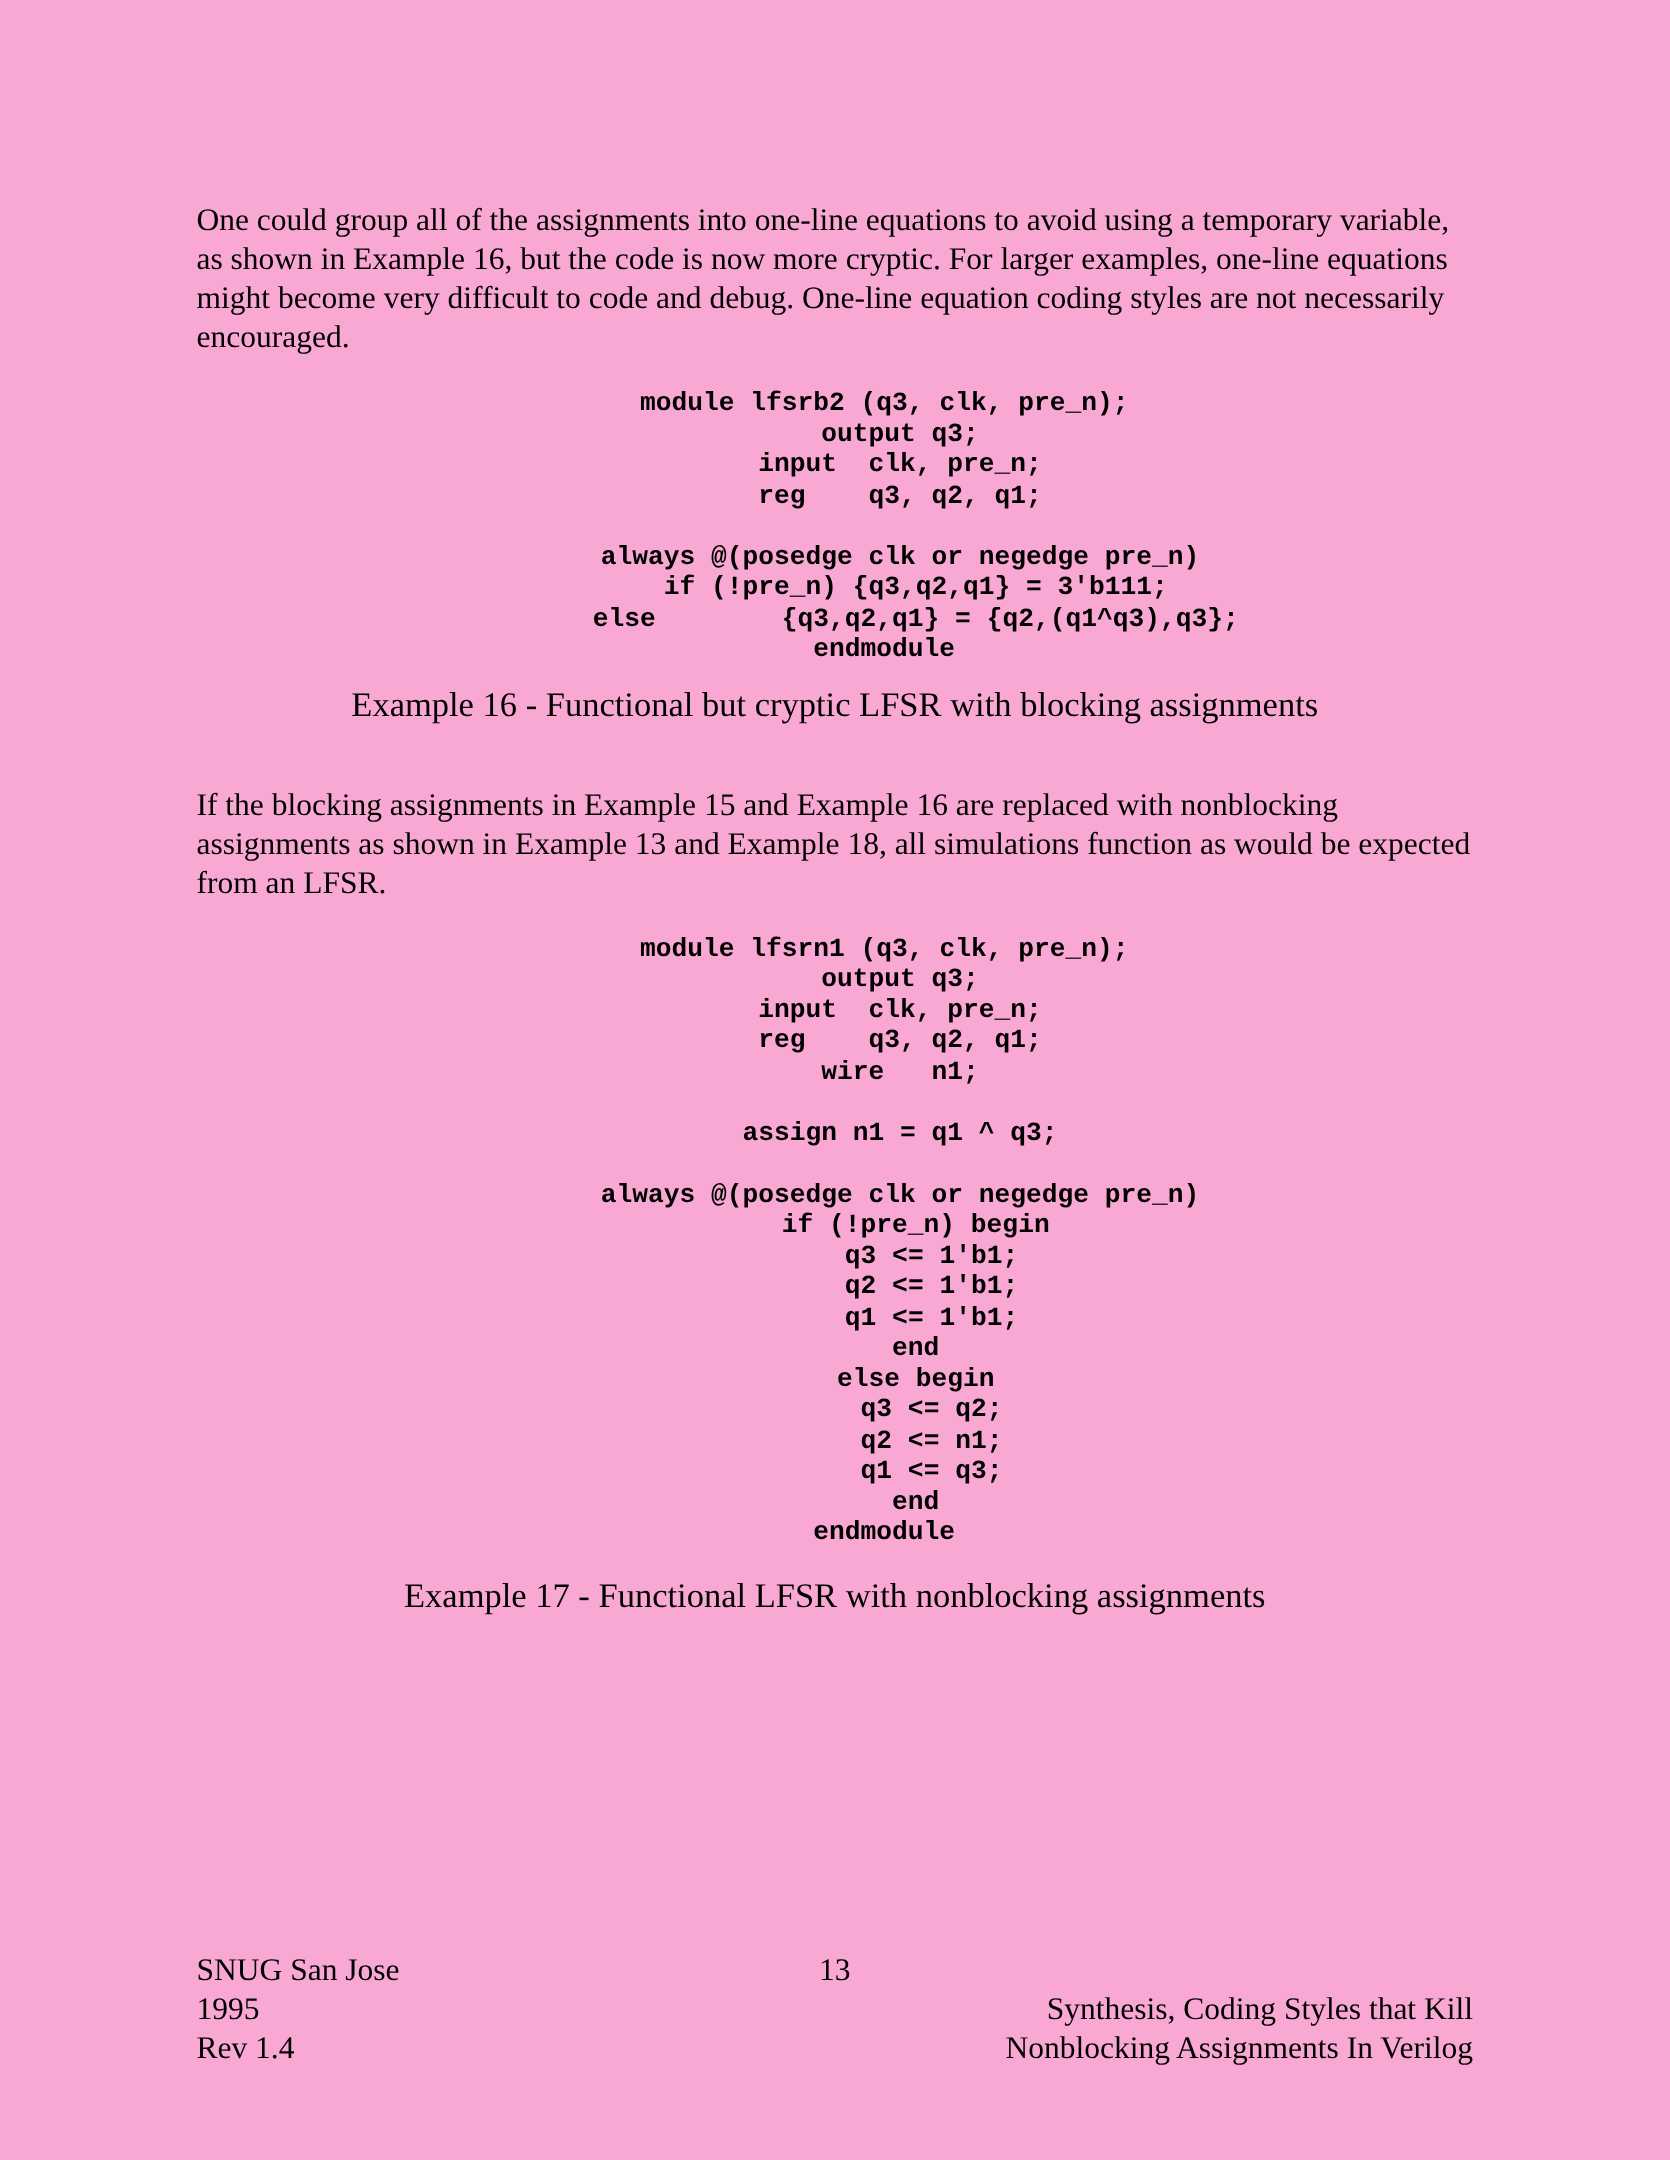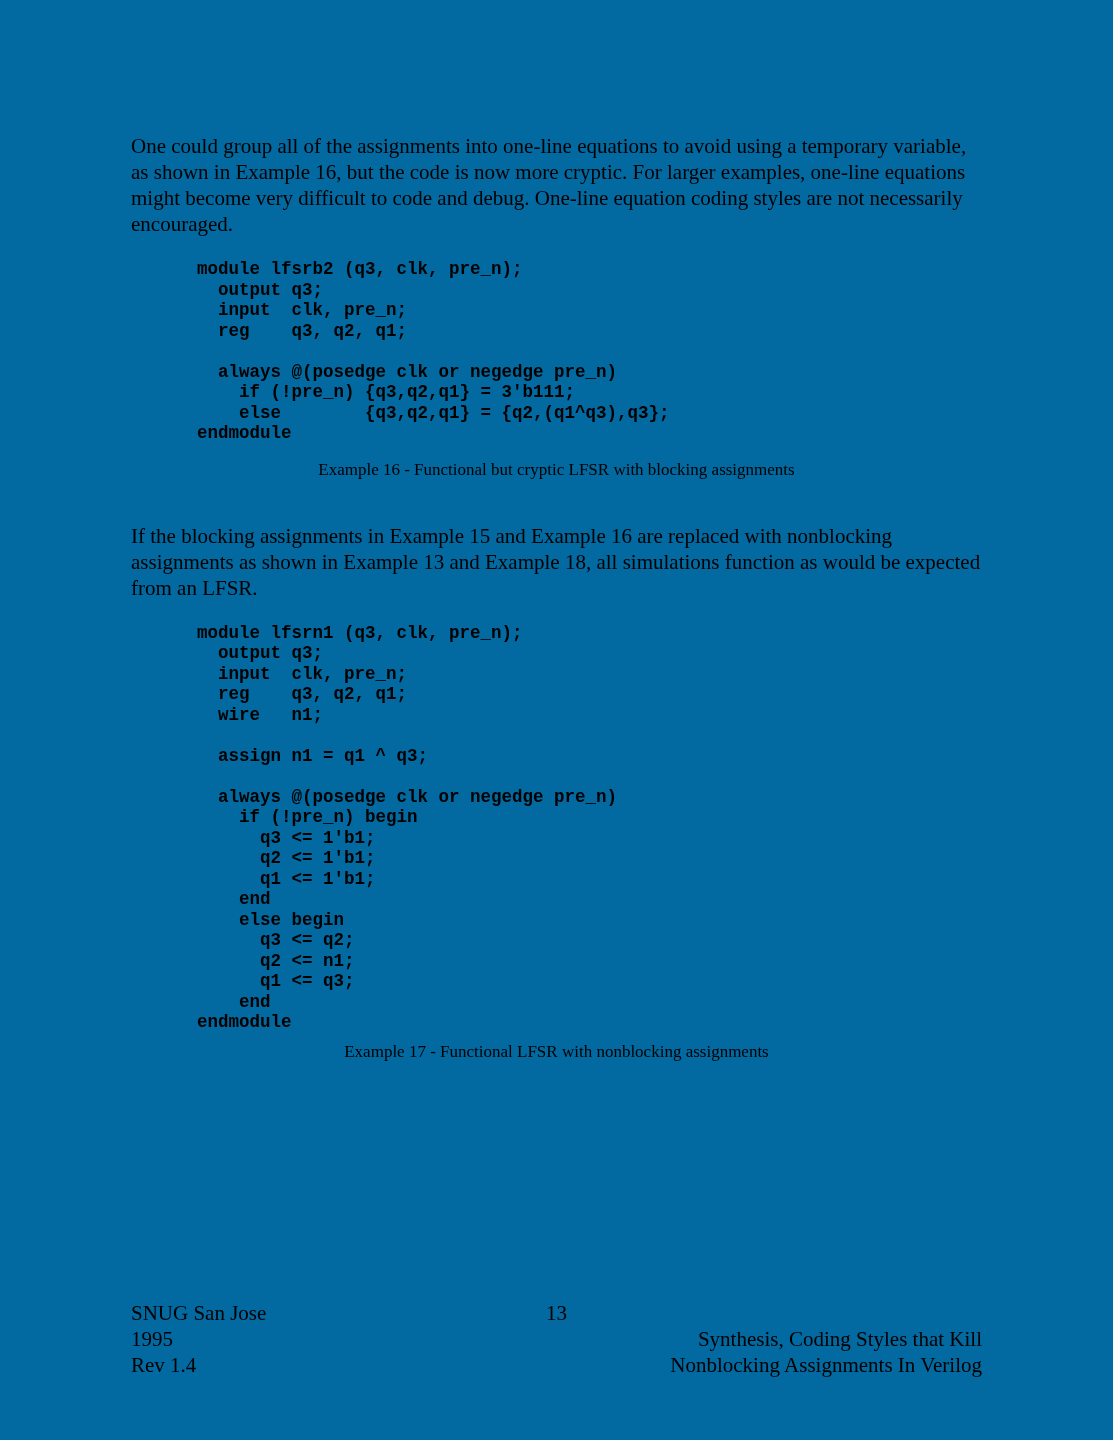--- a/index.html
+++ b/index.html
@@ -6,21 +6,21 @@
   html, body {
     margin: 0;
     padding: 0;
     background: #888;
   }
   .page {
     position: relative;
     width: 1113px;
     height: 1440px;
     margin: 0 auto;
-    background: #0369a1;
+    background: #f9a8d4;
     color: #000000;
     font-family: "Liberation Serif", serif;
     overflow: hidden;
   }
   .content {
     position: absolute;
     left: 131px;
     right: 131px;
     top: 133px;
   }
@@ -31,30 +31,31 @@
     text-align: left;
   }
   .para + .codeblock { margin-top: 22px; }
   .codeblock {
     font-family: "Liberation Mono", "DejaVu Sans Mono", monospace;
     font-weight: bold;
     font-size: 17.5px;
     line-height: 20.5px;
     white-space: pre;
     margin: 0 0 0 66px;
+    text-align: center;
   }
   .caption {
-    font-size: 17px;
+    font-size: 23px;
     line-height: 21px;
     text-align: center;
     margin-top: 15px;
   }
   .para-2 { margin-top: 43px; }
   .codeblock-2 { margin-top: 18px; }
-  .caption-2 { margin-top: 8px; font-family: Liberation Serif, serif; }
+  .caption-2 { margin-top: 20px; font-family: Liberation Serif, serif; }
   .footer {
     position: absolute;
     left: 131px;
     right: 131px;
     top: 1300px;
     font-size: 21px;
     line-height: 26px;
   }
   .footer-left {
     position: absolute;

